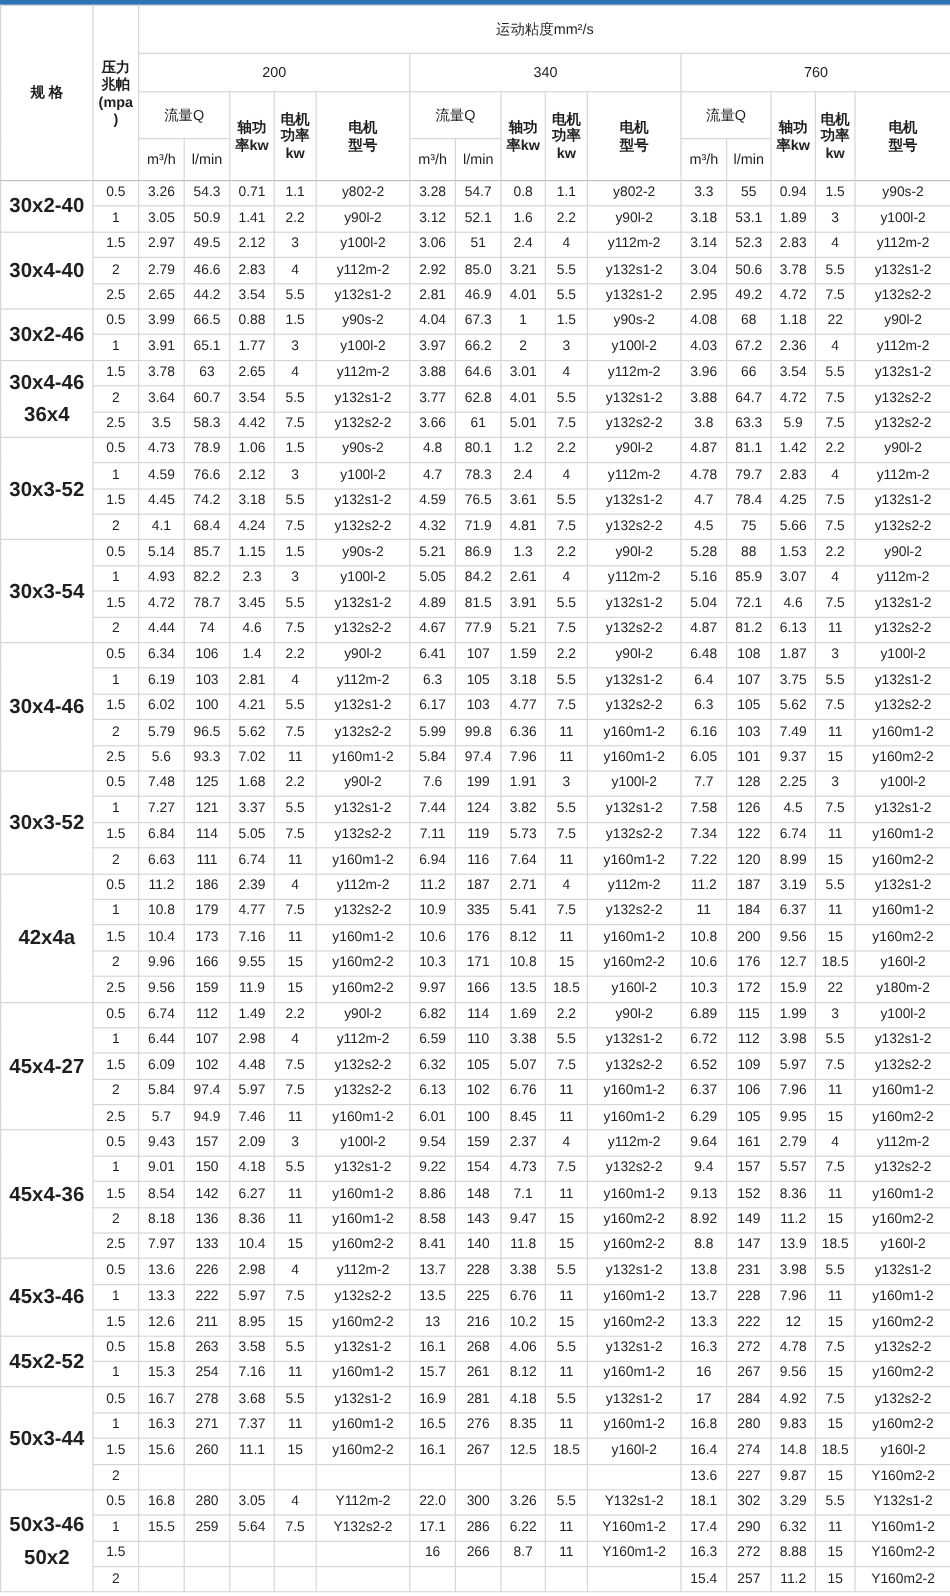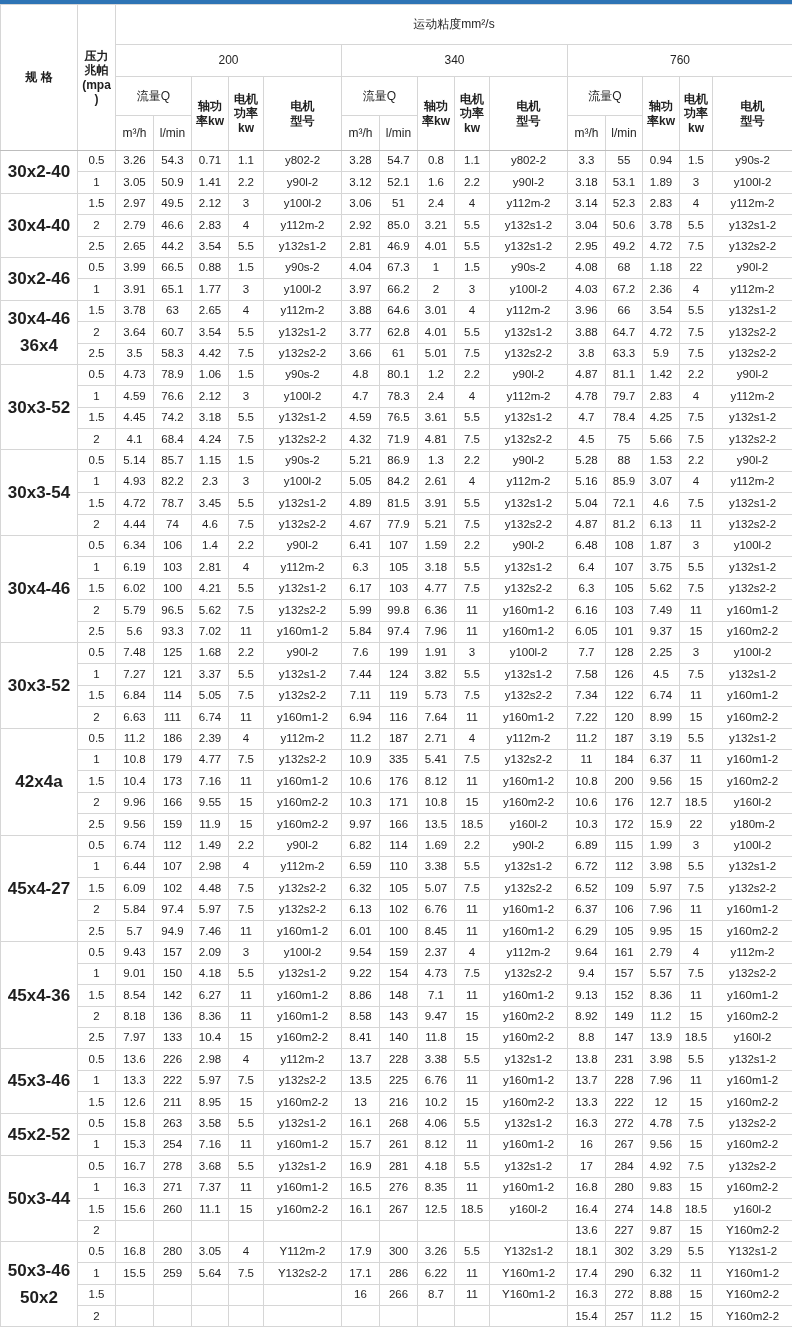--- a/index.html
+++ b/index.html
@@ -1032,21 +1032,21 @@
       </tr>
       <tr class="group-start">
         <td rowspan="4" class="spec pre">50x3-46
 50x2</td>
         <td>0.5</td>
         <td>16.8</td>
         <td>280</td>
         <td>3.05</td>
         <td>4</td>
         <td>Y112m-2</td>
-        <td>17.9</td>
+        <td>22.0</td>
         <td>300</td>
         <td>3.26</td>
         <td>5.5</td>
         <td>Y132s1-2</td>
         <td>18.1</td>
         <td>302</td>
         <td>3.29</td>
         <td>5.5</td>
         <td>Y132s1-2</td>
       </tr>

